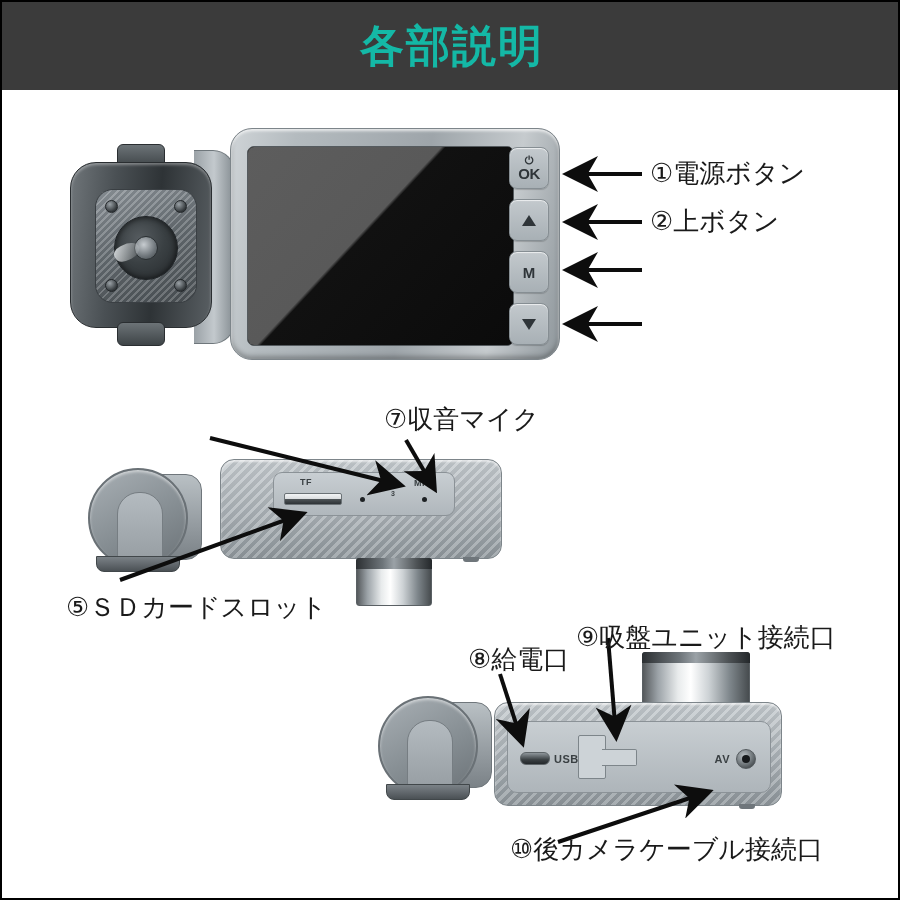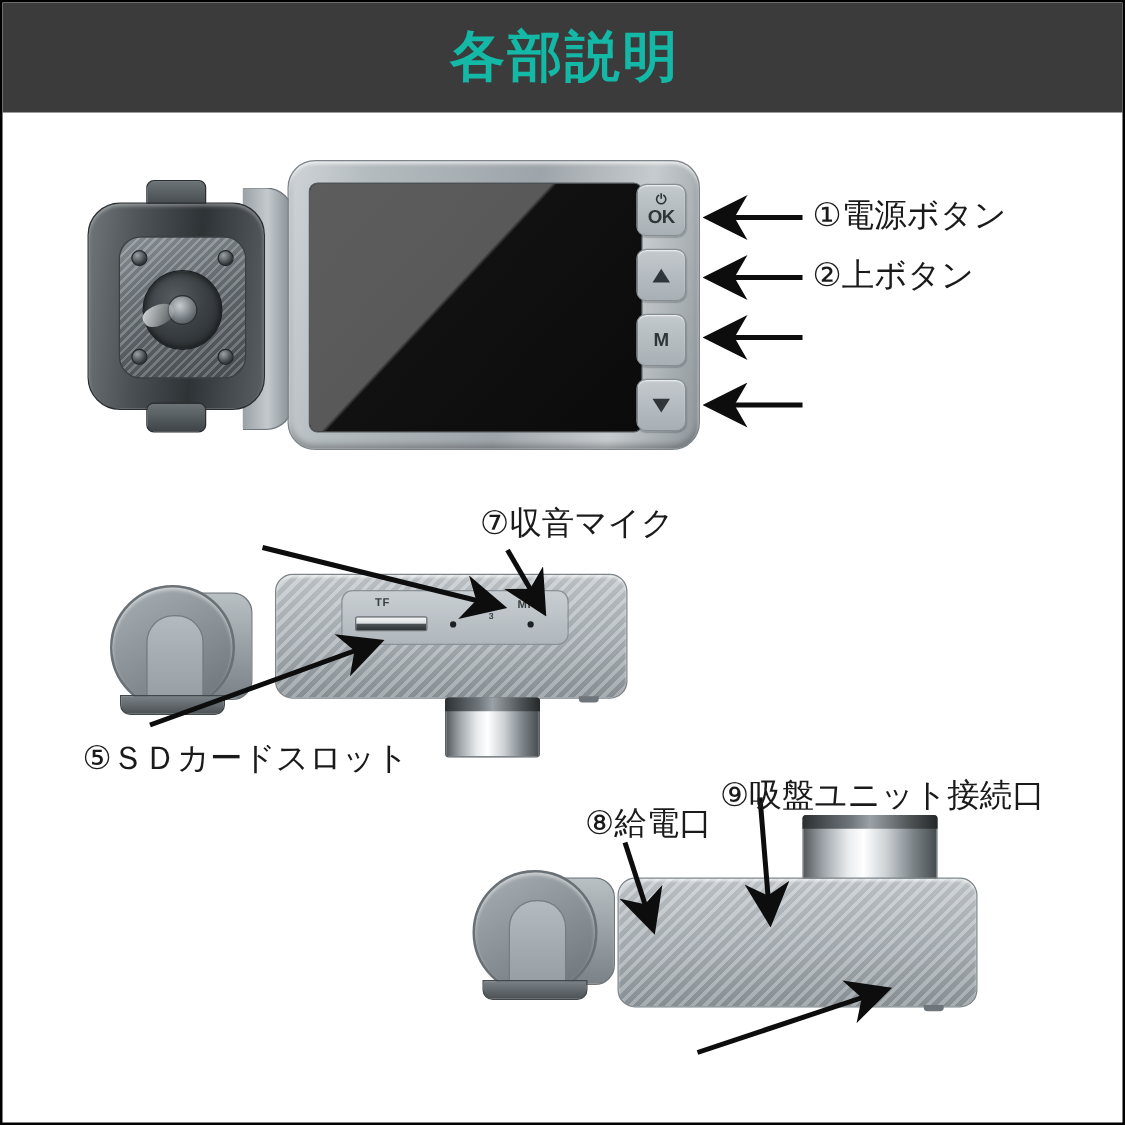--- a/index.html
+++ b/index.html
@@ -488,20 +488,30 @@
       <div class="hinge-arch"></div>
     </div>
     <div class="hinge-foot"></div>
   </div>
 
   <div class="cyl" style="left:640px; top:650px; width:106px; height:54px;">
     <div class="cyl-top"></div>
   </div>
 
   <div class="dev-bot">
+    <div class="bot-panel">
+      <div class="usb-port"></div>
+      <div class="tiny-label" style="left:46px; top:32px; font-size:11px;">USB</div>
+      <div class="mount-slot">
+        <div class="head"></div>
+        <div class="neck"></div>
+      </div>
+      <div class="tiny-label" style="right:40px; top:32px; font-size:11px;">AV</div>
+      <div class="av-jack"></div>
+    </div>
     <div class="foot-nub" style="right:26px;"></div>
   </div>
 
   <svg class="overlay" viewBox="0 0 900 900">
     <defs>
       <marker id="ah" markerWidth="9" markerHeight="9" refX="7.5" refY="4.5" orient="auto">
         <path d="M0,0 L9,4.5 L0,9 L2.6,4.5 Z" fill="#0d0d0d"></path>
       </marker>
     </defs>
     <g stroke="#0d0d0d" stroke-width="4" fill="none" marker-end="url(#ah)">
@@ -527,14 +537,15 @@
 
   <div class="lbl" style="left:648px; top:158px;">①電源ボタン</div>
   <div class="lbl" style="left:648px; top:206px;">②上ボタン</div>
 
   <div class="lbl" style="left:382px; top:404px;">⑦収音マイク</div>
 
   <div class="lbl" style="left:64px;  top:592px;">⑤ＳＤカードスロット</div>
 
   <div class="lbl" style="left:466px; top:644px;">⑧給電口</div>
   <div class="lbl" style="left:574px; top:598px;margin-top:24px;">⑨吸盤ユニット接続口</div>
+  <div class="lbl" style="left:508px; top:834px;">⑩後カメラケーブル接続口</div>
 
 </div>
 
 </body></html>

